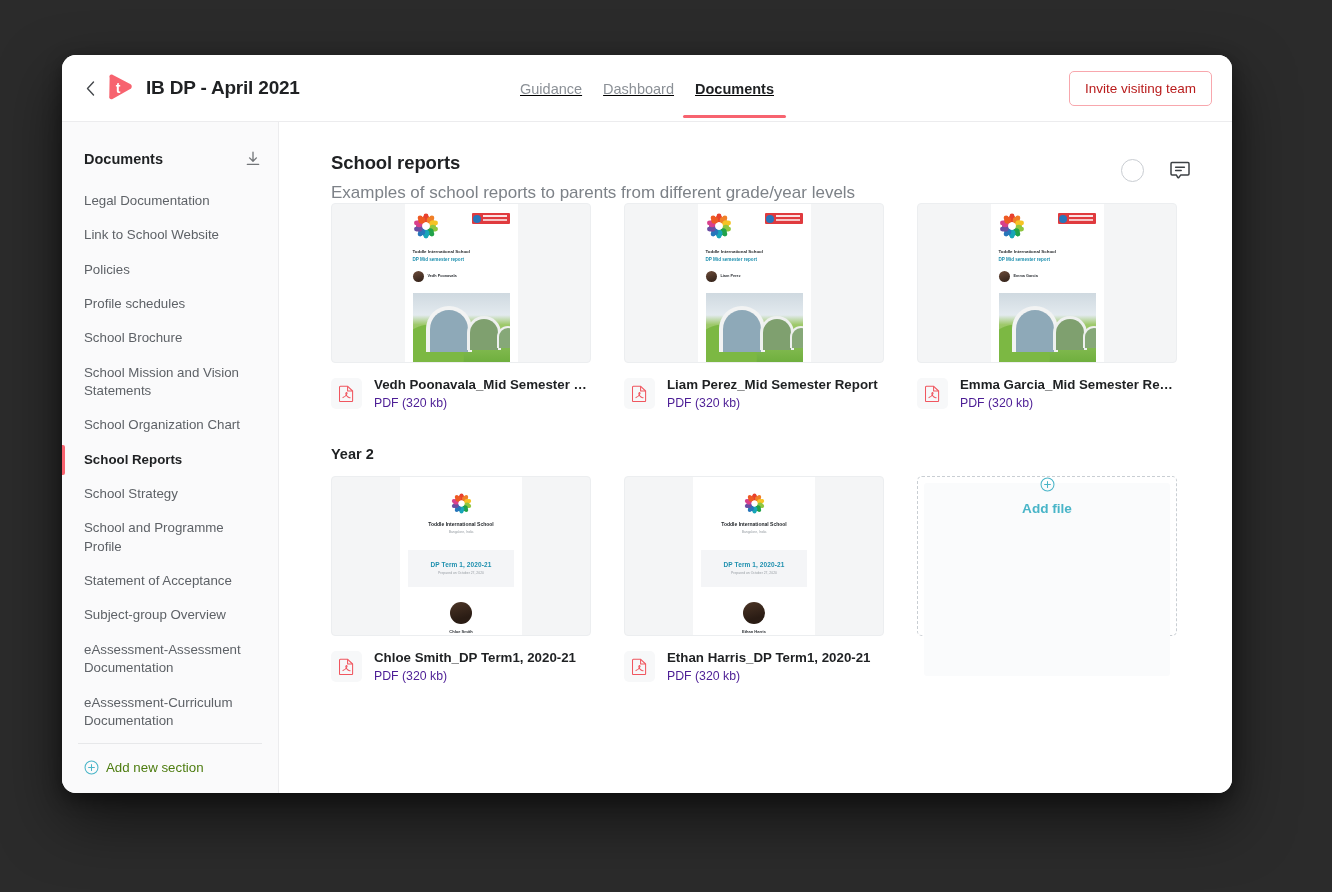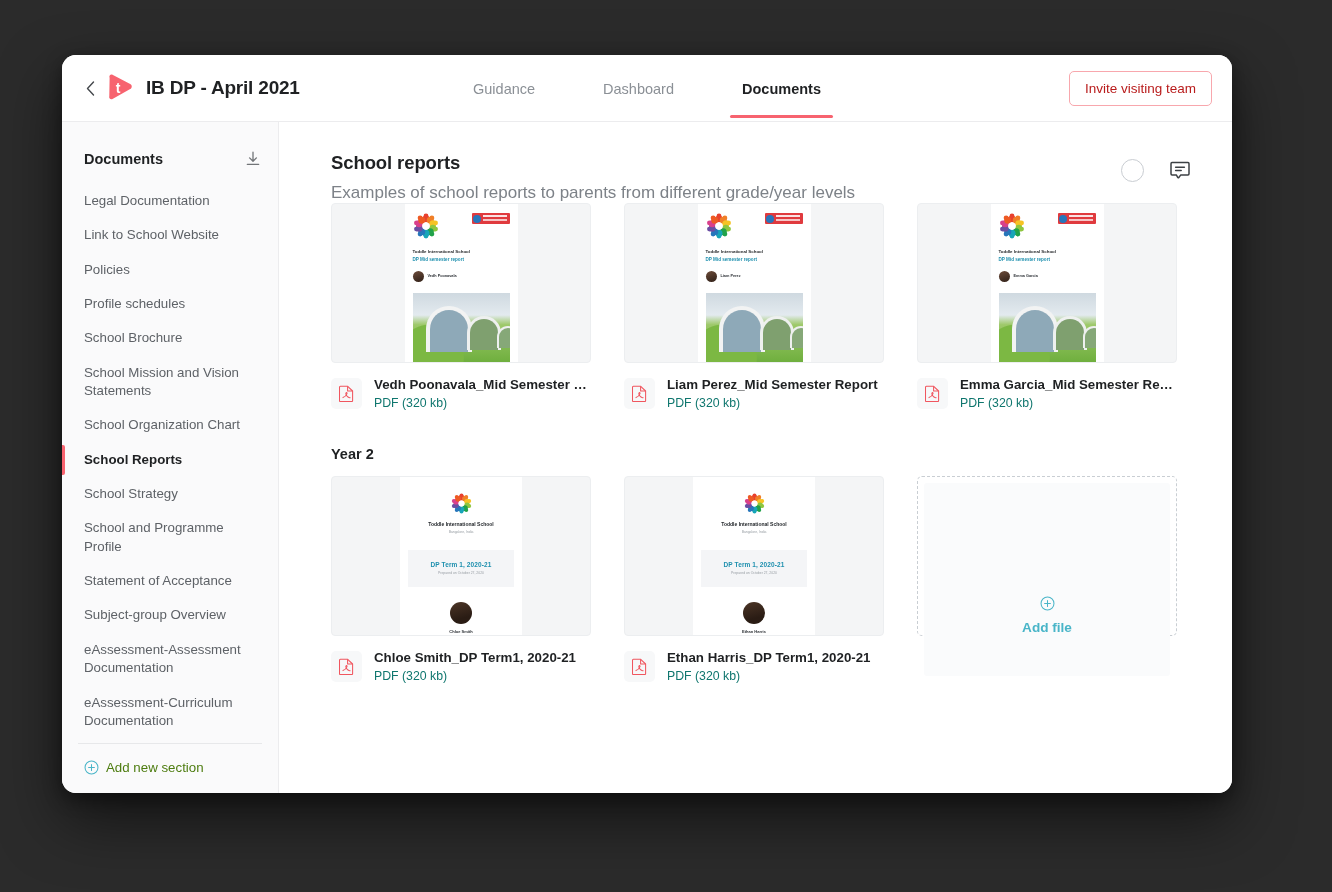--- a/index.html
+++ b/index.html
@@ -78,22 +78,23 @@
   }
 
   #nav-tabs {
     position: absolute;
     left: 0; right: 0;
     top: 0;
     height: 66px;
     display: flex;
     align-items: center;
     justify-content: center;
-    gap: 64px;
+    gap: 17px;
     pointer-events: none;
+    text-decoration: underline;
   }
   .nav-tab {
     pointer-events: auto;
     font-size: 14.5px;
     color: #8b9096;
     padding: 22px 2px 21px;
     position: relative;
     cursor: pointer;
     white-space: nowrap;
   }
@@ -452,33 +453,33 @@
   .file-name {
     font-size: 13.3px;
     font-weight: 700;
     color: #1f2123;
     white-space: nowrap;
     overflow: hidden;
     text-overflow: ellipsis;
   }
   .file-size {
     font-size: 12.3px;
-    color: #0f766e;
+    color: #4c1d95;
     margin-top: 4px;
   }
 
   
   .add-file {
     height: 160px;
     border: 1.5px dashed #c9ced3;
     border-radius: 5px;
     display: flex;
     flex-direction: column;
     align-items: center;
-    justify-content: flex-end;
+    justify-content: flex-start;
     gap: 9px;
     background: #fff;
     cursor: pointer;
   }
   .add-file .inner {
     position: absolute;
     inset: 7px;
     background: #fafbfc;
     border-radius: 3px;
   }

